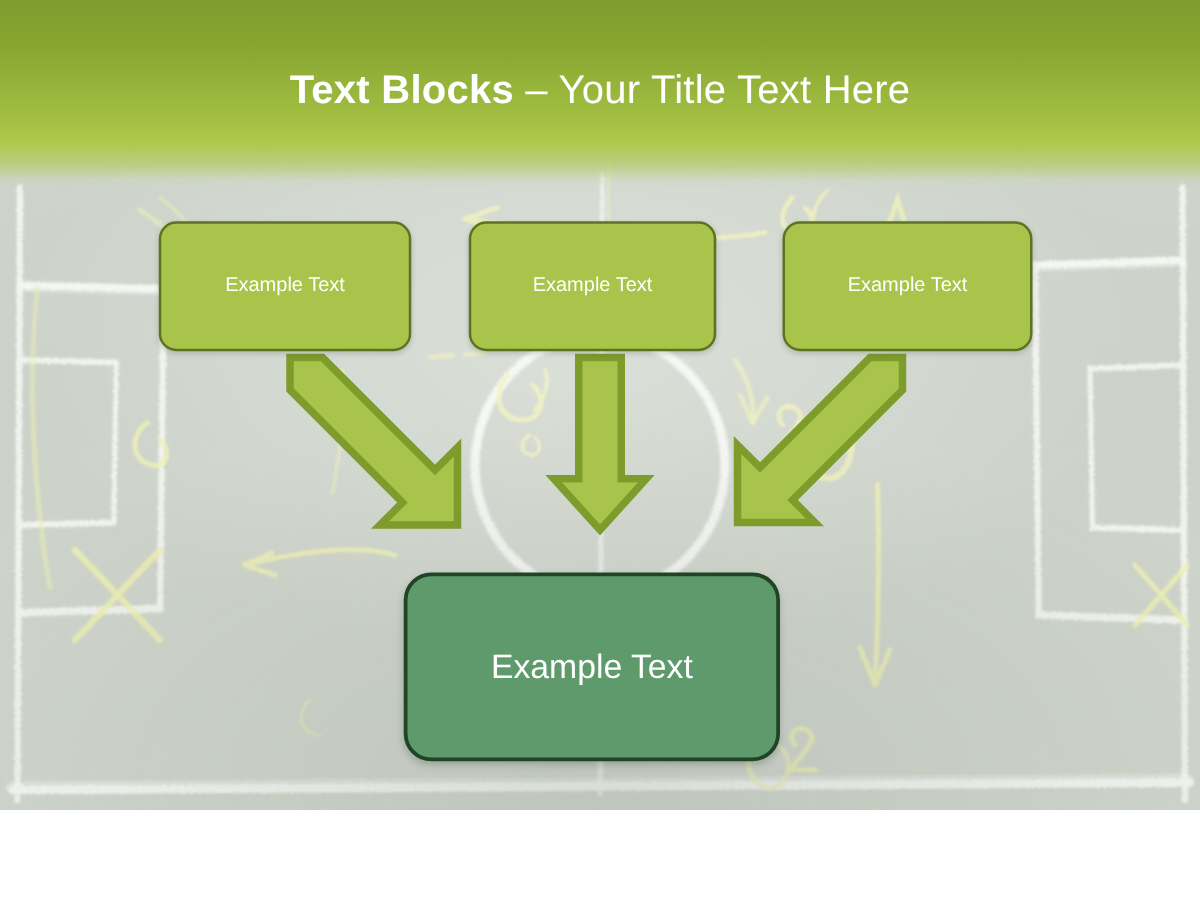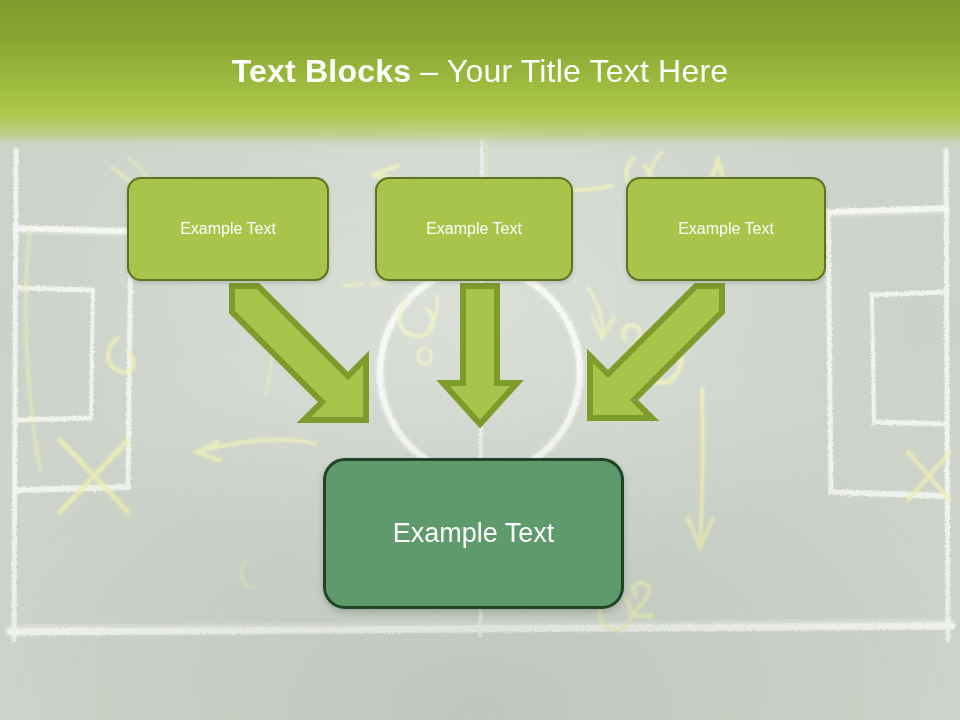--- a/index.html
+++ b/index.html
@@ -3,21 +3,21 @@
 <meta charset="utf-8">
 <style>
   * { margin:0; padding:0; box-sizing:border-box; }
   html, body {
     width:960px; height:720px;
     font-family:"Liberation Sans", sans-serif;
     overflow:hidden;
   }
   #slide {
     position:relative;
-    width:960px; height:720px;
+    width:960px; height:648px;
     background:#ced4cb;
     overflow:hidden;
   }
 
   
   #pitch { position:absolute; inset:0; width:960px; height:720px; }
 
   
   #bg-light {
     position:absolute; inset:0;

